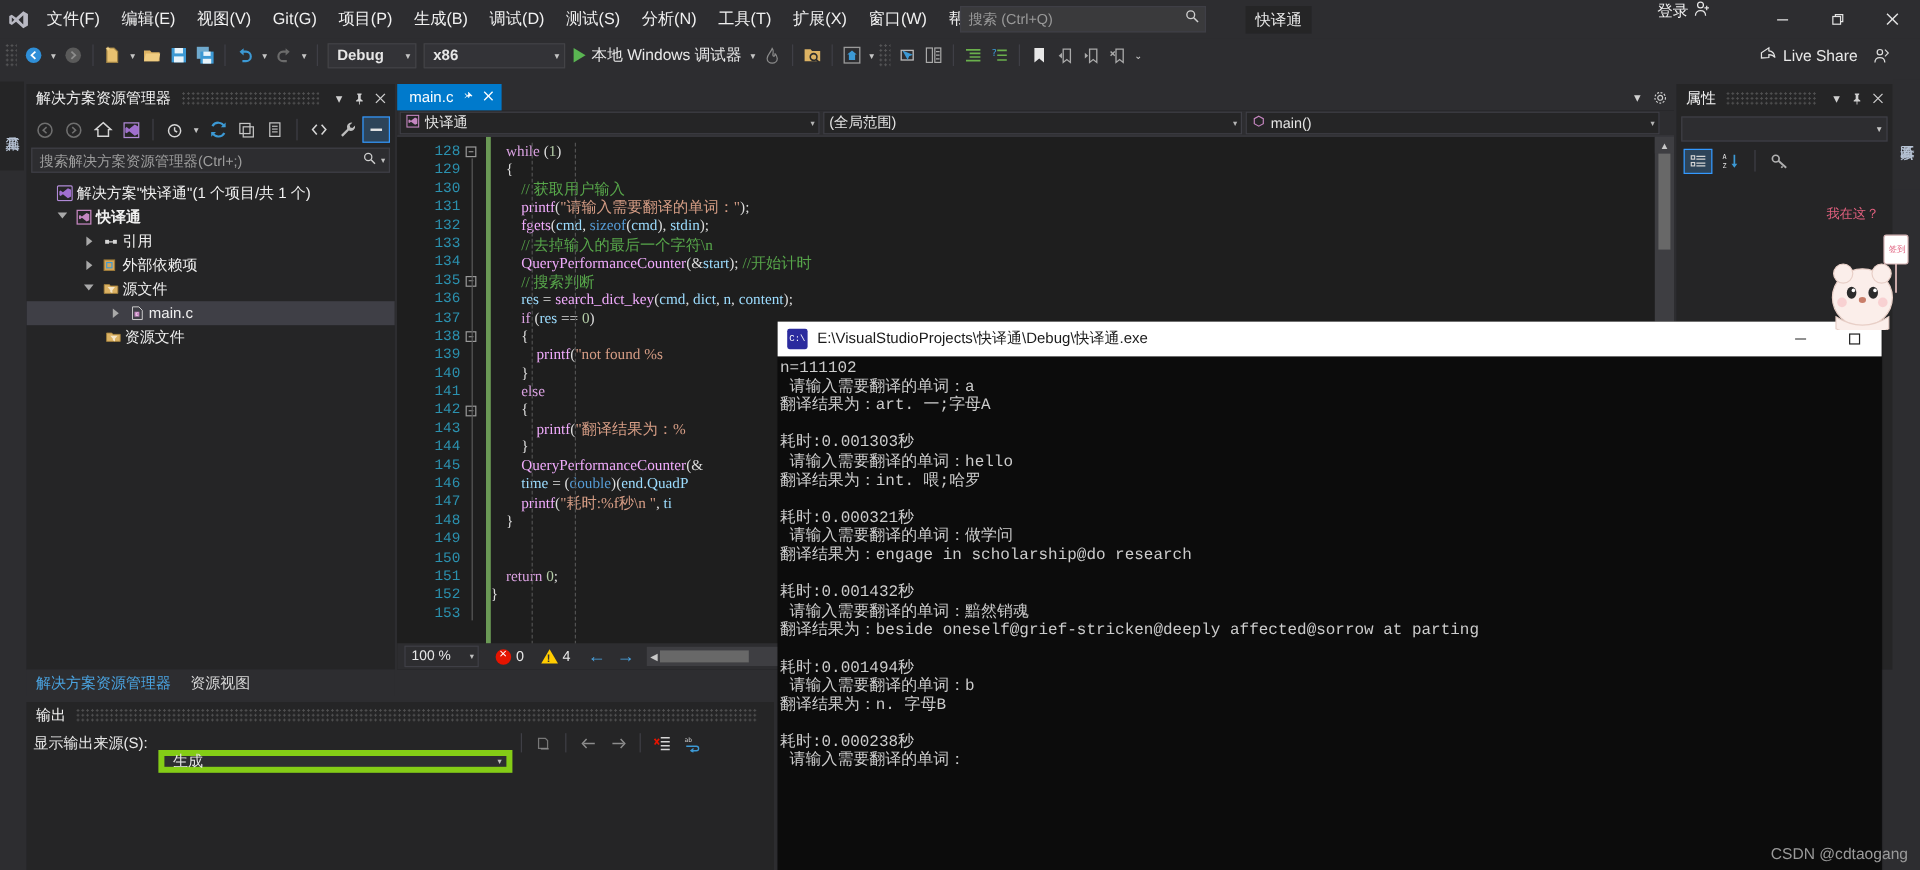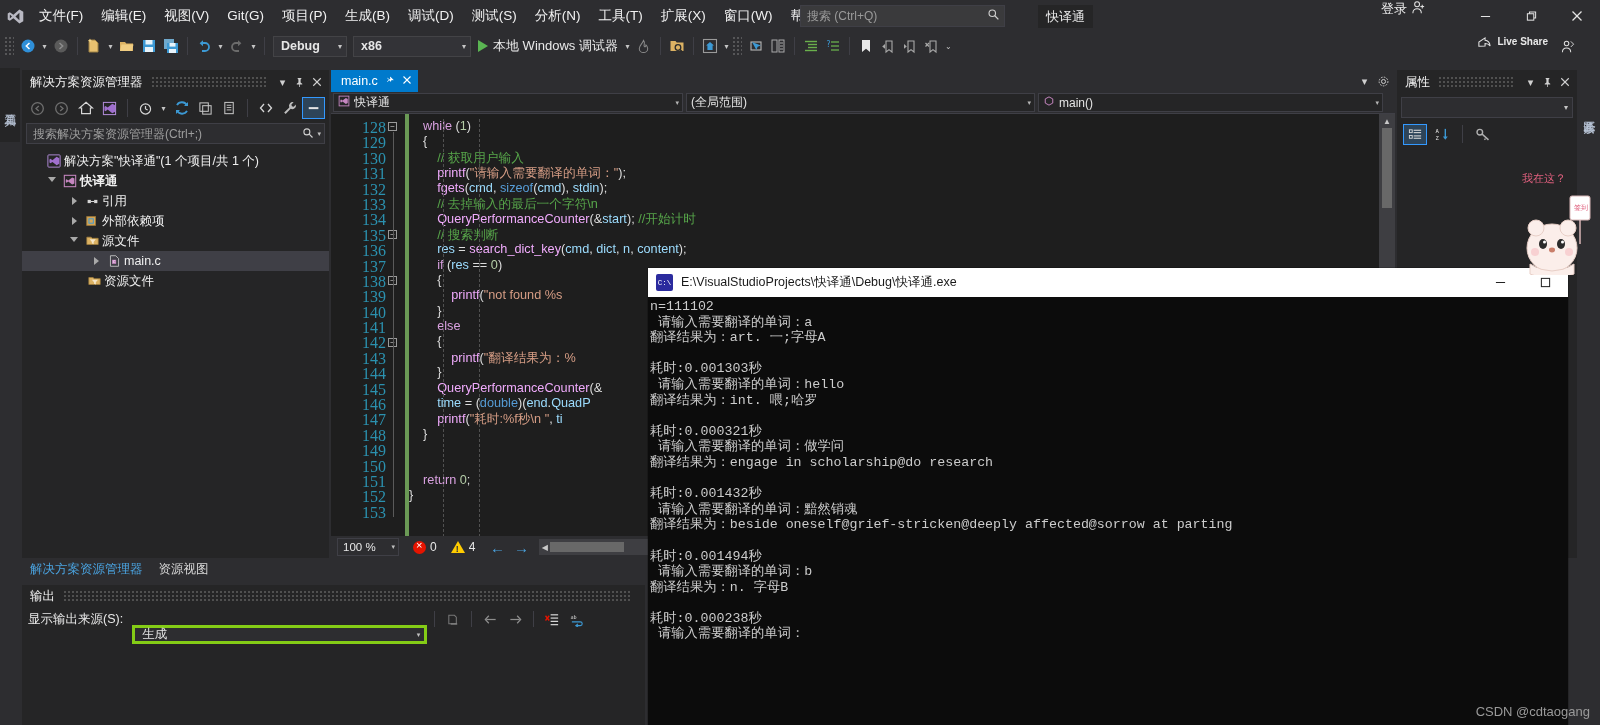--- a/index.html
+++ b/index.html
@@ -61,22 +61,22 @@
   .tb-sep { width:1px; height:18px; background:#3f3f46; margin:0 5px; }
   .tb-combo {
     height:21px; background:#333337; border:1px solid #434346; color:#e6e6e6;
     font-size:12.5px; display:flex; align-items:center; padding:0 4px 0 7px; margin:0 3px;
   }
   .tb-combo .cv { flex:1;font-weight:bold; }
   .tb-combo .cc { font-size:8px; color:#c5c5c5; margin-left:6px; }
   .tb-run { display:flex; align-items:center; gap:5px; font-size:13px; color:#e9e9e9; padding:0 4px; height:22px;}
   .play-tri { width:0;height:0;border-left:10px solid #5ab552;border-top:6px solid transparent;border-bottom:6px solid transparent; }
   .liveshare {
-    position:absolute; right:52px; top:4px; height:21px; display:flex; 
-    gap:5px; font-size:10px; color:#e9e9e9;font-weight:bold;
+    position:absolute; right:52px; top:4px; height:21px; display:flex; align-items:center;
+    gap:5px; font-size:13px; color:#e9e9e9;
   }
 
   
   .vtab-left {
     position:absolute; left:0; top:68px; width:20px; height:74px;
     background:#252526; display:flex; align-items:center; justify-content:center;
   }
   .vtab-left span {
     writing-mode:vertical-rl; font-size:12px; color:#b8c4d6; letter-spacing:0px;
   }
@@ -132,27 +132,27 @@
     border-bottom:1px solid #3f3f46;
   }
   .navcombo {
     height:19px; background:#252526; border:1px solid #3f3f46; display:flex; align-items:center;
     padding:0 3px 0 4px; font-size:12px; color:#e4e4e4; gap:4px;
   }
   .navcombo .nv { flex:1; white-space:nowrap; overflow:hidden; }
   .navcombo .nc { font-size:7px; color:#b5b5b5; }
   .code-area { position:relative; height:423px; background:#1e1e1e; overflow:hidden; display:flex; }
   .gutter { width:52px; text-align:right; padding-right:7px; padding-top:5px; }
-  .gline { height:15.4px; font-family:Liberation Serif, serif; font-size:16px; color:#2b91af;margin-left:31px; }
+  .gline { height:15.4px; font-family:Liberation Mono, monospace; font-size:12px; color:#2b91af;margin-left:31px; }
   .foldcol { width:22px; padding-top:5px; position:relative; }
   .foldbox { position:absolute; width:9px; height:9px; border:1px solid #9a9a9a; color:#cfcfcf;
      font-size:8px; line-height:7px; text-align:center; left:5px; }
   .changebar { width:4px; background:#1e1e1e; padding-top:5px; }
   .codecol { flex:1; padding-top:5px; position:relative; }
-  .cline { height:15.4px; font-family:Liberation Sans, sans-serif; font-size:12.7px;
+  .cline { height:15.4px; font-family:Liberation Serif, serif; font-size:12.7px;
      white-space:pre; color:#dcdcdc; }
   .k { color:#d8a0df; }   
   .kb { color:#569cd6; }  
   .s { color:#d69d85; }   
   .c { color:#57a64a; }   
   .f { color:#f0abfc; }   
   .n { color:#b5cea8; }   
   .t { color:#9cdcfe; }   
   .vline { position:absolute; top:5px; width:0; border-left:1px dashed #515151; height:418px; }
   .editor-scroll-r { position:absolute; right:0; top:44px; width:16px; height:423px; background:#3e3e42; }
@@ -185,21 +185,21 @@
   .props-tb .pb { width:24px;height:21px;display:flex;align-items:center;justify-content:center; }
   .props-tb .pb.active { border:1px solid #3399ff; background:#2d4459; }
   .props-body { height:auto; background:#252526; }
 
   
   .outpanel { position:absolute; left:22px; top:585px; width:623px; height:140px; background:#252526; }
   .out-head { height:22px; display:flex; align-items:center; padding:0 6px 0 8px; font-size:12.5px; color:#f1f1f1; }
   .out-dots { flex:1; height:12px; margin:0 8px; opacity:.5;
     background-image:radial-gradient(#7a7a7a 0.8px, transparent 0.9px); background-size:4px 4px; }
   .out-tb { height:24px; display:flex; align-items:center; gap:3px; padding:0 6px; font-size:12.5px; color:#e8e8e8; }
-  .out-combo { height:19px; width:295px; background:#2d2d30; border:3px solid #84cc16; display:flex;
+  .out-combo { height:19px; width:295px; background:#2d2d30; border:5px solid #84cc16; display:flex;
       align-items:center; padding:0 4px 0 7px; font-size:12.5px; color:#e6e6e6; margin-left:6px;margin-top:31px; }
   .out-combo .oc { margin-left:auto; font-size:7px; color:#c0c0c0; }
   .out-sep { width:1px;height:16px;background:#3f3f46;margin:0 4px; }
   .out-btn { width:22px;height:20px;display:flex;align-items:center;justify-content:center; }
   .out-text { padding:4px 0 0 8px; font-family:"Liberation Mono","DejaVu Sans Mono",monospace;
       font-size:11.5px; color:#e3e3e3; line-height:15.6px; white-space:pre; }
 
   
   .console {
     position:absolute; left:648px; top:268px; width:920px; height:457px;

